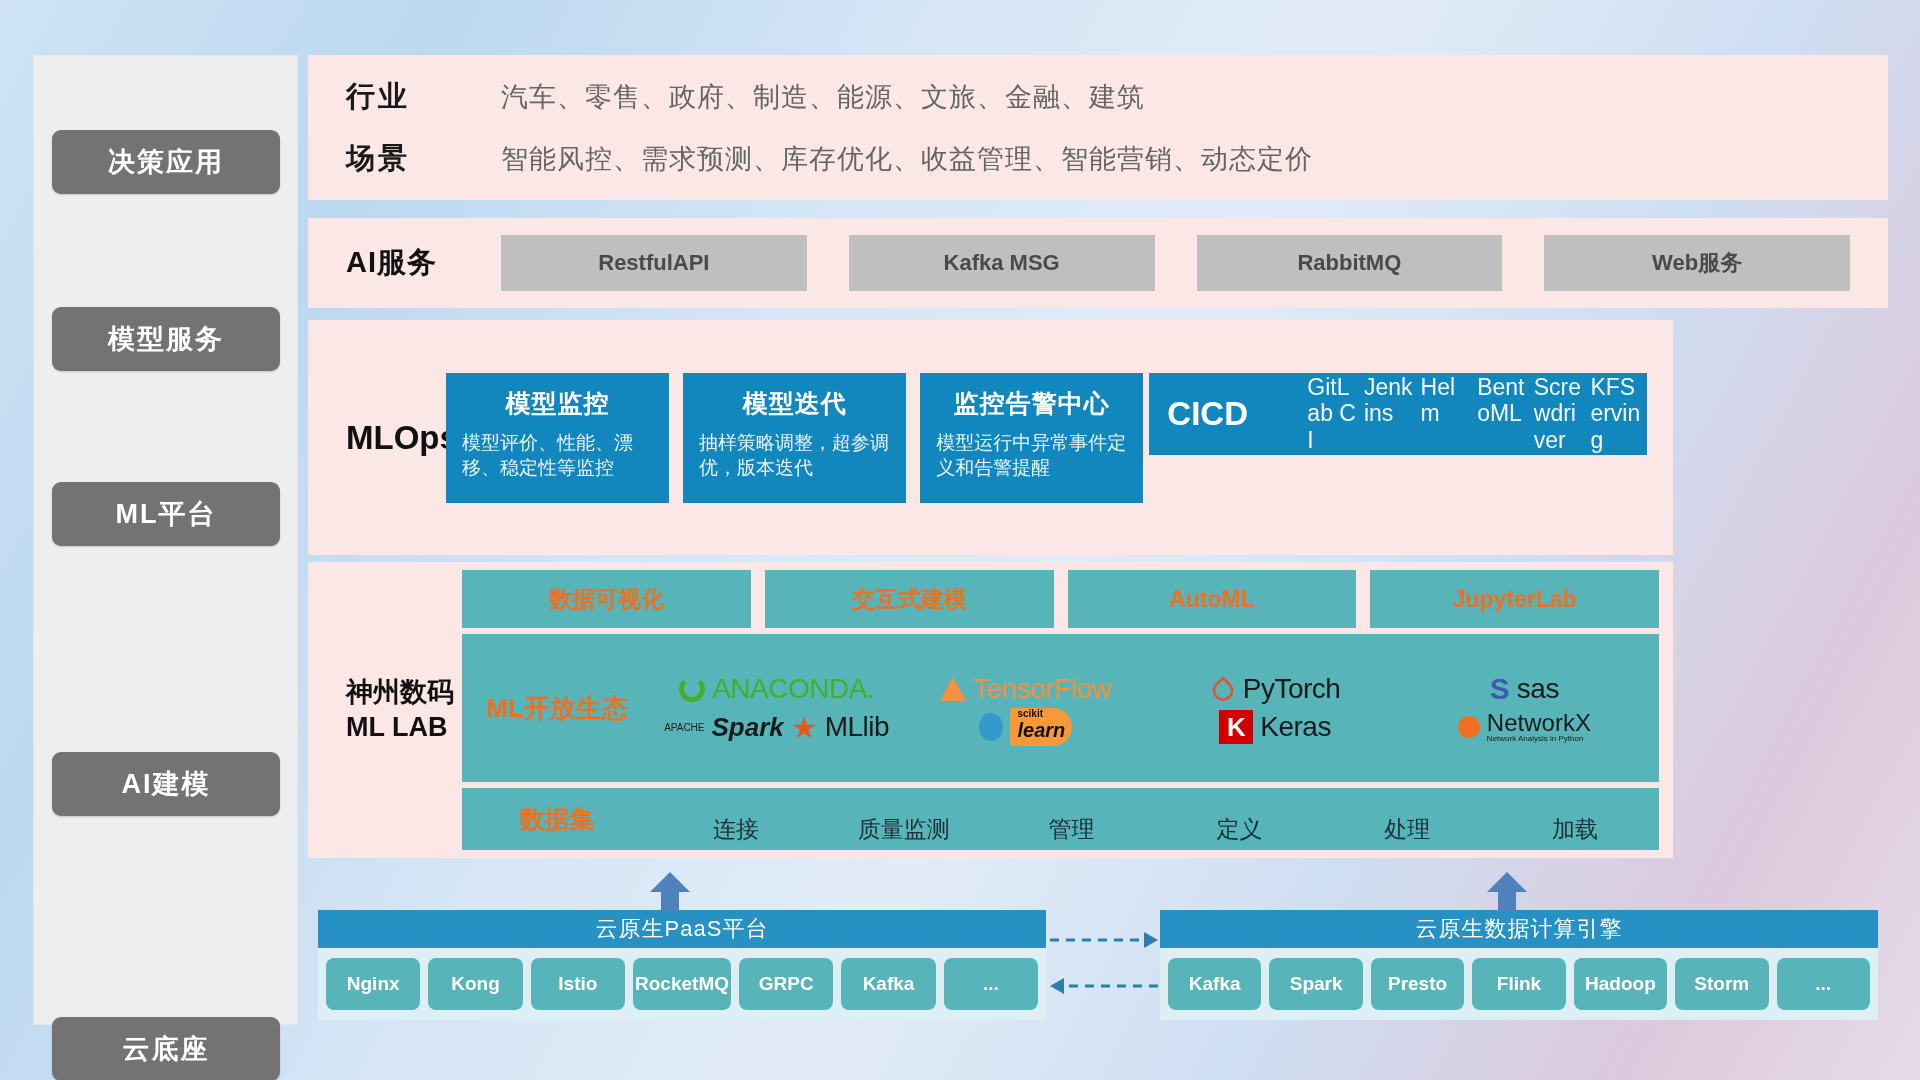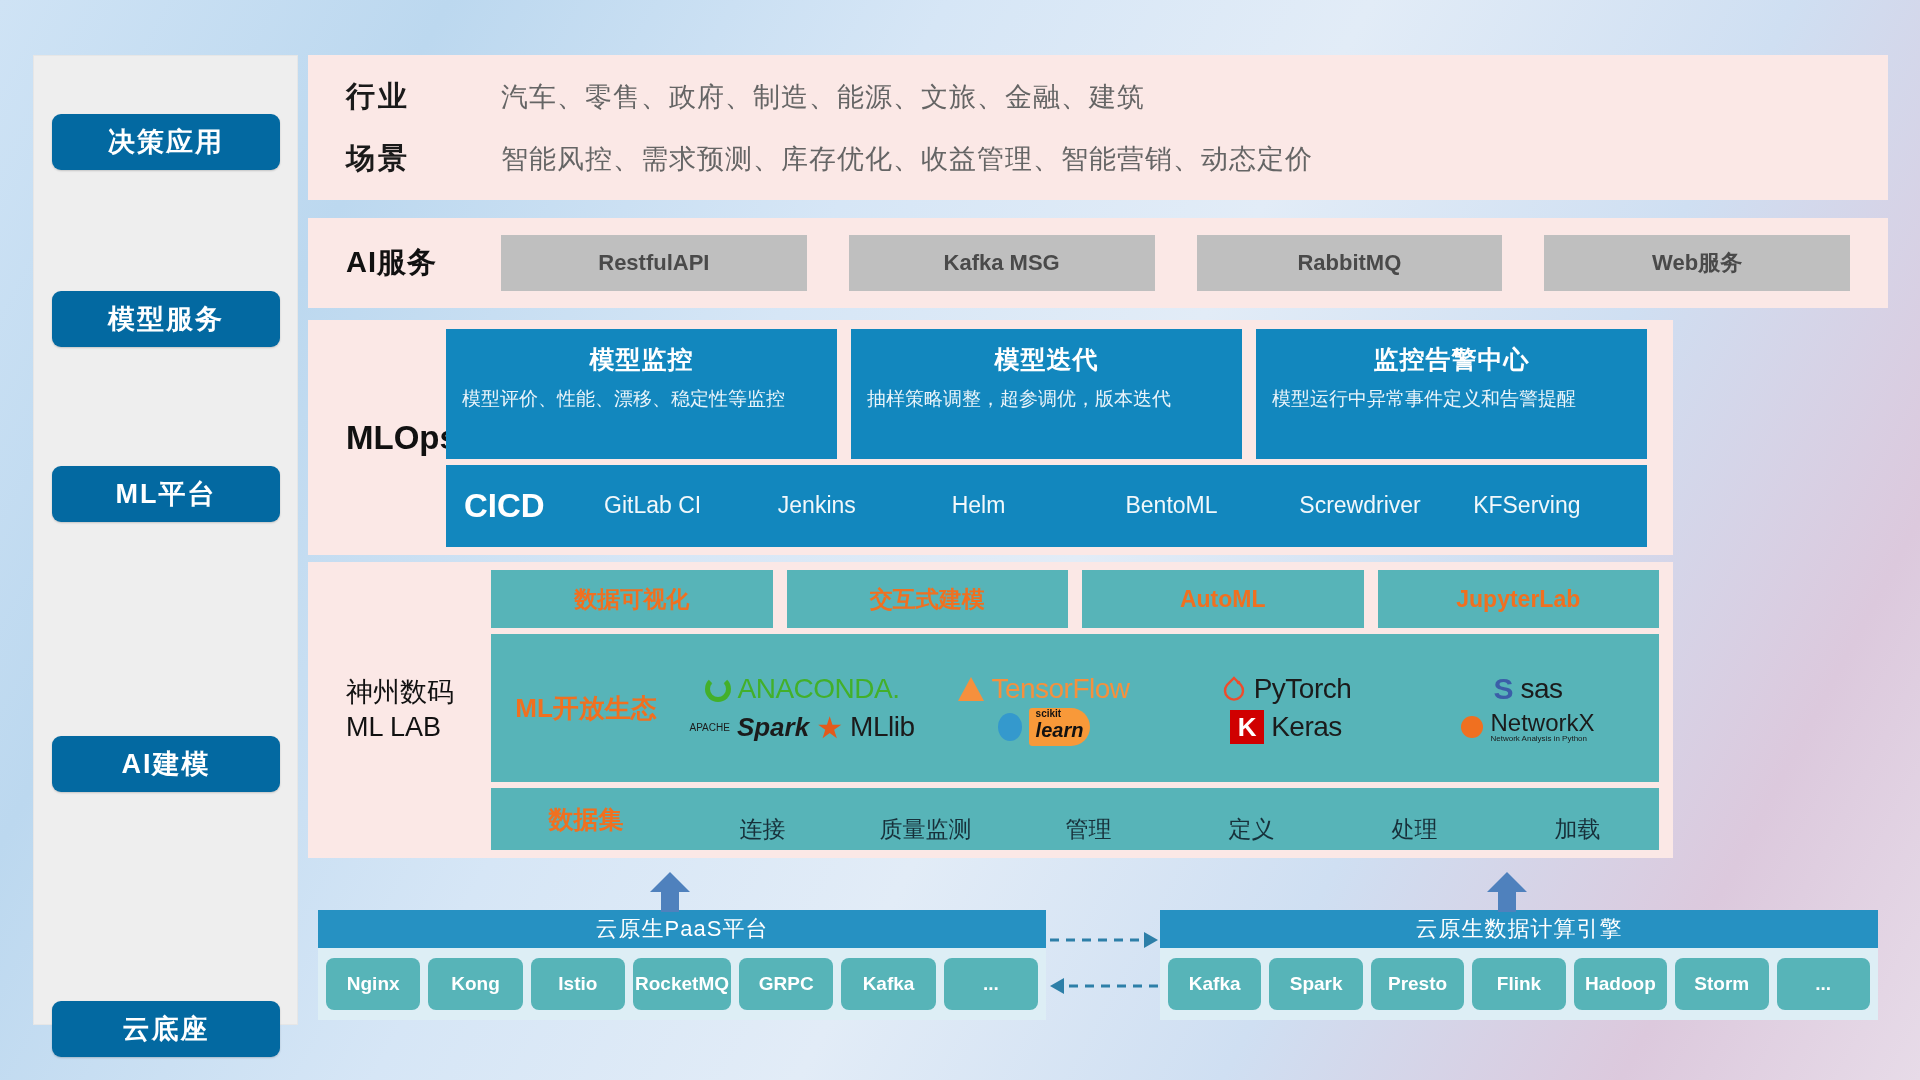--- a/index.html
+++ b/index.html
@@ -16,28 +16,29 @@
   
   #left-rail {
     position: absolute;
     left: 33px; top: 55px;
     width: 265px; height: 970px;
     background: #eeeeee;
     border: 1px solid #e6e6e6;
   }
   .rail-chip {
     position: absolute;
-    left: 18px; width: 228px; height: 56px;
-    background: #0369a1;
+    left: 18px; width: 228px; height: 64px;
+    background: #737373;
     border-radius: 9px;
     color: #ffffff;
     font-size: 27px; font-weight: bold;
     display: flex; align-items: center; justify-content: center;
     letter-spacing: 2px;
     box-shadow: 0 1px 2px rgba(0,0,0,.18);
+    margin-top: 16px;
   }
   #chip-0 { top: 58px; }
   #chip-1 { top: 235px; }
   #chip-2 { top: 410px; }
   #chip-3 { top: 680px; }
   #chip-4 { top: 945px; }
 
   
   #main-col { position: absolute; left: 308px; top: 0; width: 1580px; height: 1080px; }
 
@@ -68,21 +69,21 @@
     display: flex; align-items: center; justify-content: center;
     color: #4a4a4a; font-size: 22px; font-weight: bold;
   }
 
   
   #row-mlops {
     position: absolute; left: 0; top: 320px; width: 1365px; height: 235px;
     display: flex; align-items: center; padding: 14px 0 14px 0;
   }
   #mlops-label { width: 138px; flex: none; padding-left: 38px; font-size: 33px; font-weight: bold; color: #111; }
-  #mlops-right { flex: 1; display: flex; flex-direction: column; gap: 6px; padding-right: 26px; }
+  #mlops-right { flex: 1; display: flex; flex-direction: row; gap: 6px; padding-right: 26px; }
   #mlops-cards { display: flex; gap: 14px; }
   .mlops-card {
     flex: 1; background: #1287be; color: #fff;
     padding: 14px 16px 12px 16px; min-height: 130px;
   }
   .mlops-card-title { text-align: center; font-size: 25px; font-weight: bold; margin-bottom: 10px; letter-spacing: 1px; }
   .mlops-card-desc { font-size: 19px; line-height: 1.35; color: #eaf4fa; }
   #cicd-bar {
     background: #1287be; height: 82px; display: flex; align-items: center;
     color: #fff; padding-left: 18px; overflow: hidden;
@@ -94,22 +95,22 @@
     padding-right: 6px; line-height: 1.15;
     word-break: break-all;
   }
 
   
   #row-mllab {
     position: absolute; left: 0; top: 562px; width: 1365px; height: 296px;
     display: flex; align-items: center; padding: 12px 0;
   }
   #mllab-label {
-    width: 183px; flex: none; padding-left: 38px;
-    font-size: 27px; font-weight: normal; color: #111; line-height: 1.3;
+    width: 154px; flex: none; padding-left: 38px;
+    font-size: 27px; font-weight: bold; color: #111; line-height: 1.3;
   }
   #mllab-right { flex: 1; display: flex; flex-direction: column; gap: 6px; padding-right: 14px; }
   #mllab-tools { display: flex; gap: 14px; }
   .tool-pill {
     flex: 1; height: 58px; background: #57b4b8;
     display: flex; align-items: center; justify-content: center;
     color: #f07020; font-size: 23px; font-weight: bold;
   }
   #eco-band { background: #57b4b8; display: flex; align-items: center; height: 148px; }
   #eco-label { width: 190px; flex: none; text-align: center; color: #f07020; font-size: 26px; font-weight: bold; }

